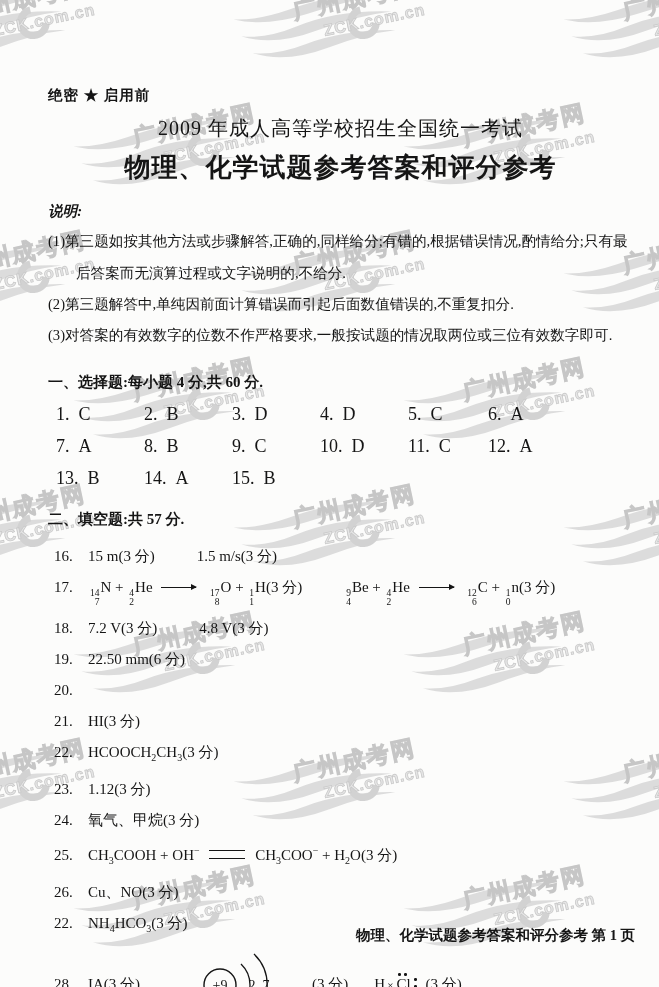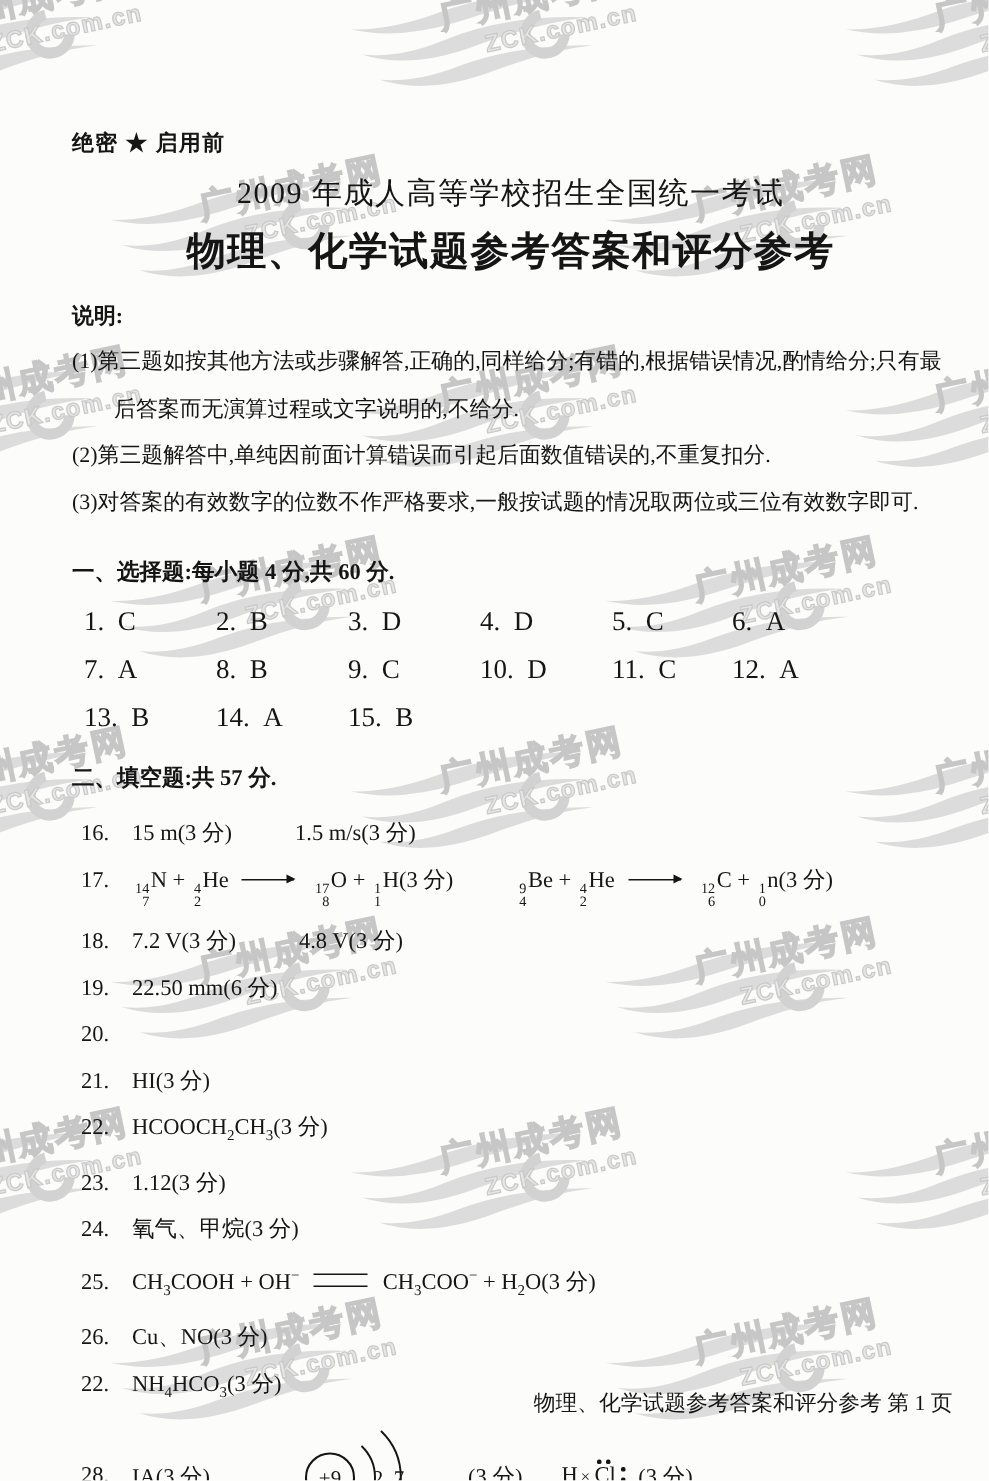--- a/index.html
+++ b/index.html
@@ -21,21 +21,21 @@
     font-size:16px;letter-spacing:1px;margin:1px 0 0 26px;font-weight:bold;
     color:#e6e6e6;-webkit-text-stroke:0.8px #c9c9c9;
     font-family:"Liberation Sans",sans-serif;
   }
   
   .content{position:relative;z-index:1;padding:86px 26px 0 48px;}
   .security{font-size:14.5px;font-weight:bold;letter-spacing:1px;}
   .title1{text-align:center;font-size:20px;margin-top:10px;letter-spacing:1px;}
   .title2{text-align:center;font-size:26px;font-weight:bold;margin-top:8px;letter-spacing:1px;}
   .notes{margin-top:12px;font-size:14.6px;}
-  .notes-head{font-weight:bold;line-height:2.0;}
+  .notes-head{font-weight:bold;line-height:2.0;font-style:italic;}
   .note{margin:0;line-height:2.15;padding-left:28px;text-indent:-28px;}
   .sec-head{font-size:15px;font-weight:bold;margin-top:16px;line-height:1.9;}
   .choice-grid{
     display:grid;grid-template-columns:88px 88px 88px 88px 80px 80px;
     margin:8px 0 0 8px;row-gap:11px;font-size:18px;
   }
   .choice-cell{white-space:nowrap;}
   .choice-cell .a{margin-left:9px;}
   .fill-list{margin-top:12px;font-size:15px;}
   .fill-item{display:flex;align-items:baseline;line-height:20px;margin:0 0 11px 6px;}
@@ -57,21 +57,21 @@
   .item28 .ans1{margin-right:58px;}
   .atom-svg{margin-right:10px;}
   .score{white-space:nowrap;}
   .lewis{display:inline-flex;align-items:center;margin:0 8px 0 26px;font-size:15px;}
   .lw-bond{font-size:11px;margin:0 2px;vertical-align:1px;}
   .lw-atom{position:relative;padding:0 7px 0 1px;}
   .lw-atom i{position:absolute;width:2.5px;height:2.5px;background:#151515;border-radius:50%;font-style:normal;}
   .lw-atom .d1{top:-3px;left:3px;}   .lw-atom .d2{top:-3px;left:9px;}
   .lw-atom .d3{bottom:-2px;left:3px;}.lw-atom .d4{bottom:-2px;left:9px;}
   .lw-atom .d5{right:1px;top:2px;}   .lw-atom .d6{right:1px;top:9px;}
-  .footer{position:absolute;right:24px;top:926px;font-size:14.5px;z-index:1;}
+  .footer{position:absolute;right:24px;top:926px;font-size:14.5px;z-index:1;font-weight:bold;}
 </style>
 </head>
 <body>
 
 <div class="page">
   <div class="wm-layer">
       <div class="wm-tile" style="left: -95px; top: -30px;">
         <svg width="160" height="62" viewBox="0 0 160 62">
           <g fill="#dcdcdc">
             <path d="M158 9 Q100 -2 58 5 Q26 9 2 3 Q32 17 74 13 Q120 8 158 9 Z"></path>

